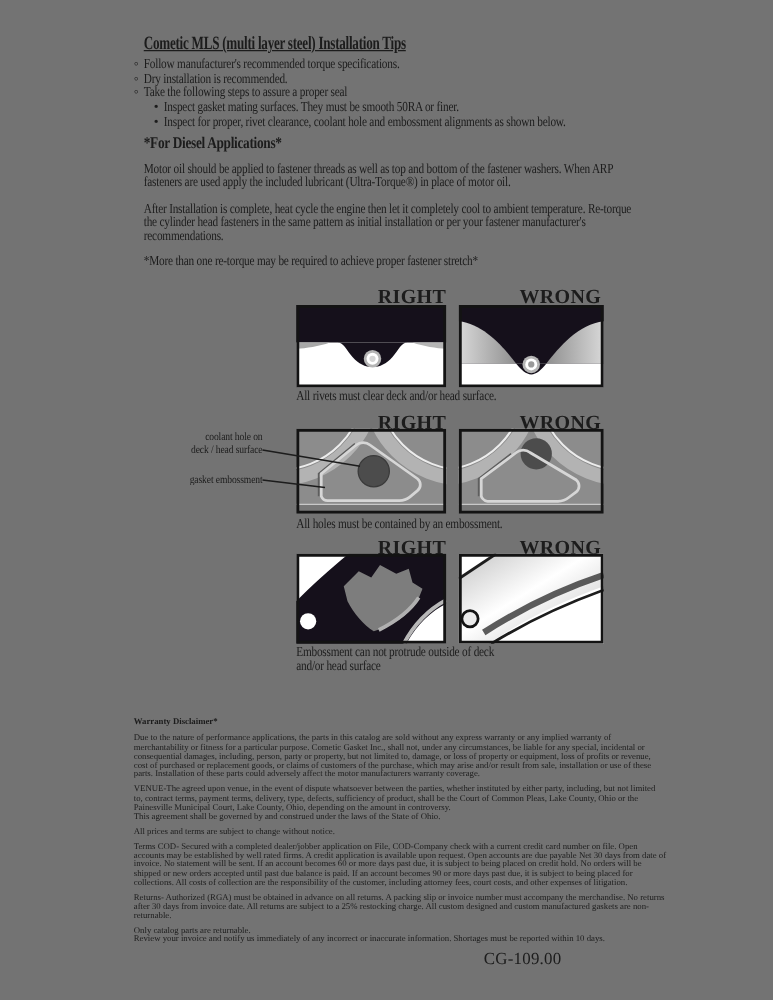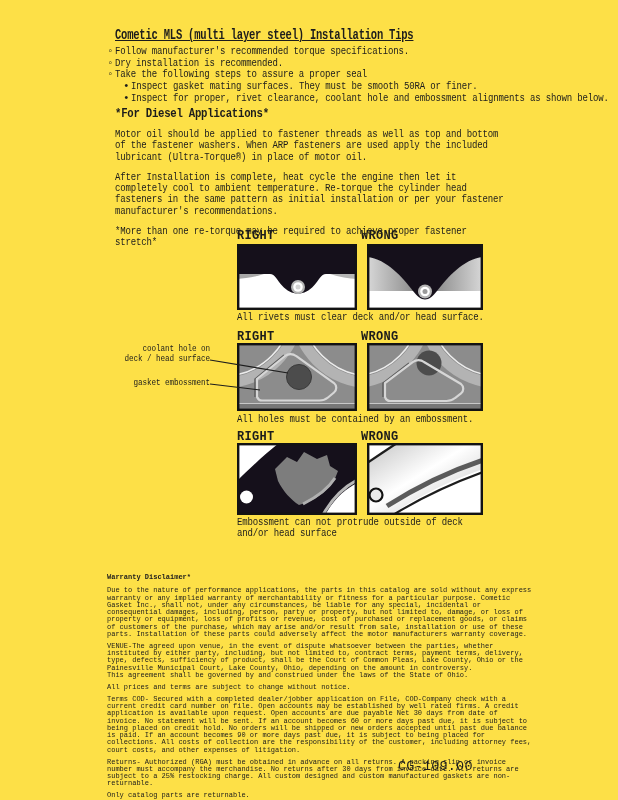--- a/index.html
+++ b/index.html
@@ -1,37 +1,37 @@
 <!DOCTYPE html>
 <html><head>
 <meta charset="utf-8">
 <style>
   html,body{margin:0;padding:0;background:#e8e8e8;}
-  .page{position:relative;width:618px;height:800px;background:#fde047;overflow:hidden;
-        font-family:Liberation Mono, monospace;color:#1c1c1c;}
+  .page{position:relative;width:618px;height:800px;background:#737373;overflow:hidden;
+        font-family:Liberation Serif, serif;color:#1c1c1c;}
   .cx{transform:scaleX(0.82);transform-origin:0 0;}
   .cx70{transform:scaleX(0.70);transform-origin:0 0;}
   .cxr{transform:scaleX(0.85);transform-origin:100% 0;}
   .abs{position:absolute;}
   .title{font-size:15px;font-weight:bold;text-decoration:underline;letter-spacing:-0.3px;white-space:nowrap;}
   .bullets{font-size:11px;letter-spacing:-0.2px;line-height:11.7px;}
   .brow{display:flex;}
   .brow .mark{width:8px;flex:0 0 8px;}
   .brow.sub{padding-left:16px;}
   .brow .txt{white-space:nowrap;}
   .diesel-h{font-size:13px;font-weight:bold;letter-spacing:-0.3px;white-space:nowrap;}
   .dpara{font-size:11px;letter-spacing:-0.2px;line-height:11.3px;width:478px;margin:0 0 9px 0;}
-  .figlabel{font-size:12px;font-weight:600;letter-spacing:0.3px;text-align:left;}
+  .figlabel{font-size:16px;font-weight:600;letter-spacing:0.3px;text-align:right;}
   .figcap{font-size:11px;letter-spacing:-0.2px;line-height:11px;white-space:nowrap;}
   .callout{font-size:9px;letter-spacing:-0.1px;line-height:10px;text-align:right;width:112px;}
   .legal{width:426px;font-size:7px;line-height:7.3px;letter-spacing:0;}
   .legal-h{font-size:7px;font-weight:bold;margin:0 0 6px 0;}
   .legal-block{margin:0 0 4.5px 0;}
   .legal-block p{margin:0;}
-  .footer-code{font-size:13.5px;letter-spacing:0.2px;white-space:nowrap;margin-left:11px;}
+  .footer-code{font-size:13.5px;letter-spacing:0.2px;white-space:nowrap;}
   svg{display:block;}
 </style>
 </head>
 <body>
 
 <div class="page">
 
   <div class="abs title cx70" style="left:115px;top:27px;">Cometic MLS (multi layer steel) Installation Tips</div>
 
   <div class="abs bullets" style="left:107px;top:46px;">

